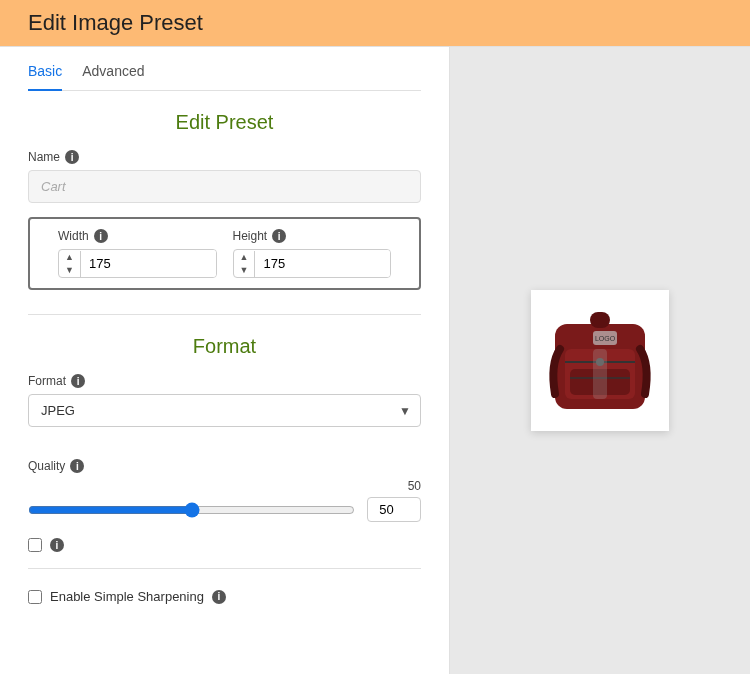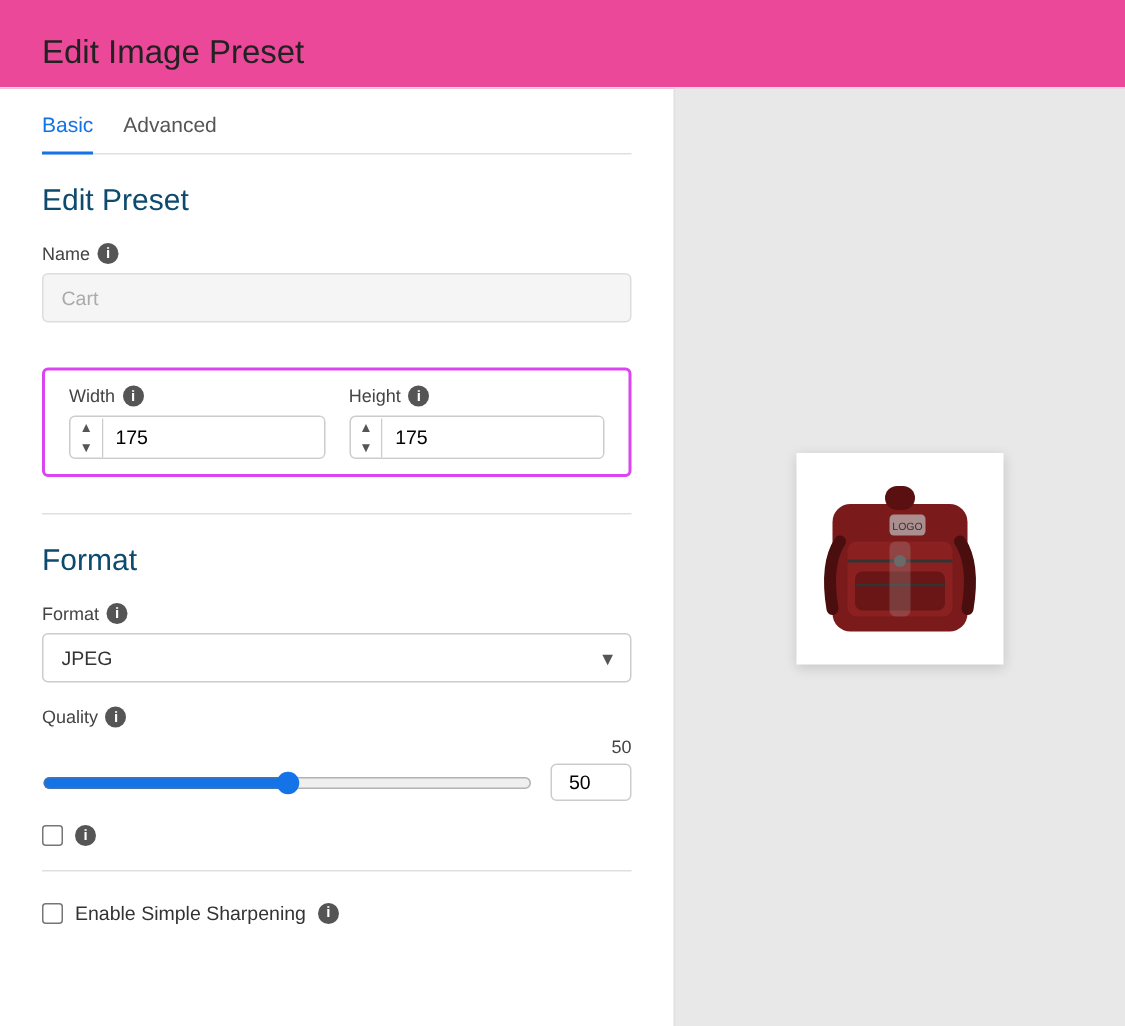--- a/index.html
+++ b/index.html
@@ -11,23 +11,23 @@
       overflow: hidden;
       font-size: 14px;
       color: #333;
     }
 
     
     .header {
       display: flex;
       align-items: center;
       justify-content: space-between;
-      padding: 22px 20px 10px 28px;
+      padding: 10px 20px 10px 28px;
       border-bottom: 1px solid #e0e0e0;
-      background: #ec4899;
+      background: #fdba74;
     }
     .header-title {
       font-size: 22px;
       font-weight: 400;
       color: #222;
     }
     .header-actions {
       display: flex;
       gap: 10px;
       align-items: center;
@@ -85,22 +85,23 @@
     .tab.active {
       color: #1473e6;
       border-bottom: 2px solid #1473e6;
       font-weight: 500;
     }
 
     
     .section-title {
       font-size: 20px;
       font-weight: 400;
-      color: #0c4a6e;
+      color: #4d7c0f;
       margin-bottom: 16px;
+      text-align: center;
     }
 
     
     .form-label {
       font-size: 12px;
       color: #444;
       margin-bottom: 6px;
       display: flex;
       align-items: center;
       gap: 5px;
@@ -127,27 +128,26 @@
       background: #f5f5f5;
       border-radius: 4px;
       padding: 8px 12px;
       font-size: 13px;
       color: #999;
       margin-bottom: 14px;
     }
 
     
     .dimensions-box {
-      border: 2px solid #d946ef;
+      border: 2px solid #737373;
       border-radius: 4px;
-      padding: 10px 16px;
+      padding: 10px 28px;
       display: flex;
       gap: 16px;
       margin-bottom: 24px;
-      margin-top: 16px;
     }
     .dimension-field {
       flex: 1;
     }
     .dimension-input-wrap {
       display: flex;
       align-items: center;
       border: 1px solid #ccc;
       border-radius: 4px;
       background: #fff;
@@ -178,21 +178,21 @@
     
     .divider {
       border: none;
       border-top: 1px solid #e0e0e0;
       margin: 16px 0 20px 0;
     }
 
     
     .format-select-wrap {
       position: relative;
-      margin-bottom: 16px;
+      margin-bottom: 32px;
     }
     .format-select {
       width: 100%;
       border: 1px solid #ccc;
       border-radius: 4px;
       padding: 8px 32px 8px 12px;
       font-size: 13px;
       appearance: none;
       background: #fff;
       cursor: pointer;
@@ -284,21 +284,21 @@
     </div>
 
     <div>
       <h2 class="section-title">Edit Preset</h2>
 
       
       <div class="form-label">
         <span>Name</span>
         <span class="info-icon">i</span>
       </div>
-      <input class="name-input" type="text" value="Cart" readonly="" style="color: rgb(170, 170, 170);" placeholder="Cart">
+      <input class="name-input" type="text" value="Cart" readonly="" style="color: rgb(170, 170, 170); font-style: italic;" placeholder="Cart">
 
       
       <div class="dimensions-box">
 
         <div class="dimension-field">
           <div class="form-label">
             <span>Width</span>
             <span class="info-icon">i</span>
           </div>
           <div class="dimension-input-wrap">

